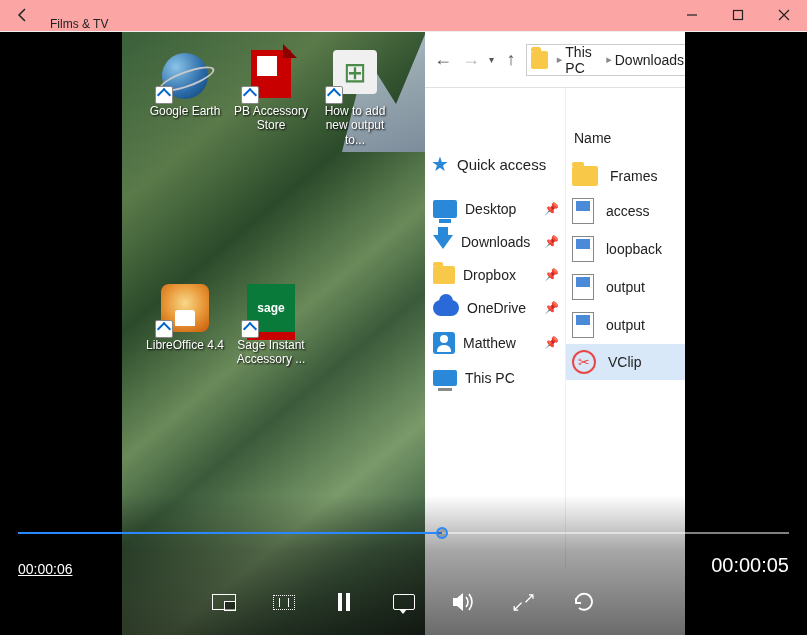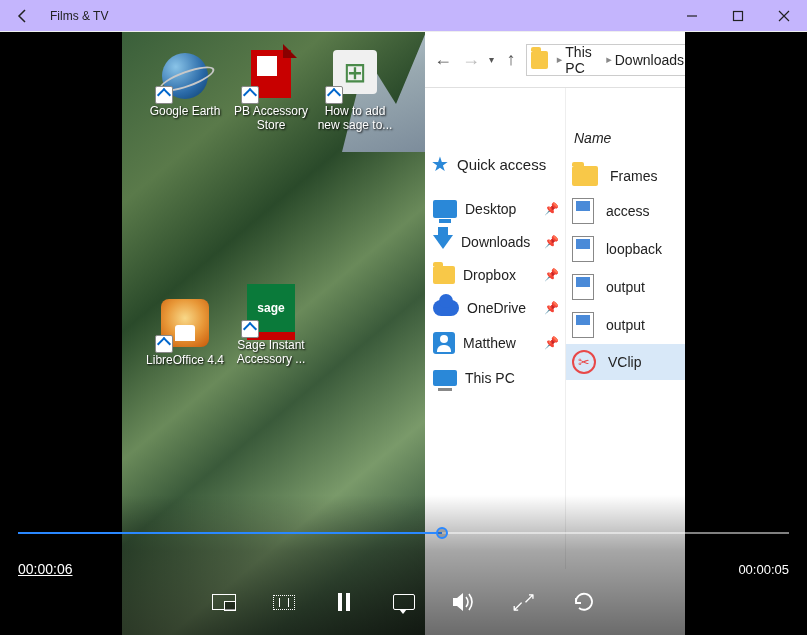--- a/index.html
+++ b/index.html
@@ -1,18 +1,18 @@
 <!DOCTYPE html>
 <html><head>
 <meta charset="utf-8">
 <style>
 * { margin: 0; padding: 0; box-sizing: border-box; }
 body { font-family: "Segoe UI", Arial, sans-serif; background: #fff; width: 807px; height: 635px; overflow: hidden; }
 
-.titlebar { height: 32px; display: flex; align-items: center; background: #c4b5fd; border-bottom: 1px solid #eee; }
+.titlebar { height: 32px; display: flex; align-items: flex-end; background: #fca5a5; border-bottom: 1px solid #eee; }
 .tb-back { width: 46px; height: 32px; display: flex; align-items: center; justify-content: center; cursor: pointer; }
 .tb-title { font-size: 12px; color: #222; padding-left: 4px; flex: 1; }
 .tb-controls { display: flex; }
 .tb-btn { width: 46px; height: 32px; display: flex; align-items: center; justify-content: center; cursor: pointer; }
 
 .video-area { position: relative; width: 807px; height: 603px; background: #000; }
 .left-bar { position: absolute; left: 0; top: 0; width: 122px; height: 100%; background: #000; }
 .right-bar { position: absolute; right: 0; top: 0; width: 122px; height: 100%; background: #000; }
 
 .frame { position: absolute; left: 122px; top: 0; width: 563px; height: 100%; overflow: hidden; }
@@ -73,42 +73,42 @@
 .qi-dropbox::before { content: ""; display: block; width: 10px; height: 4px; background: #f8c848; border-radius: 2px 2px 0 0; margin-top: -4px; }
 .qi-onedrive { width: 26px; height: 16px; background: #2a6ad8; border-radius: 10px; position: relative; }
 .qi-onedrive::before { content: ""; position: absolute; top: -6px; left: 6px; width: 14px; height: 14px; background: #2a6ad8; border-radius: 50%; }
 .qi-user { width: 22px; height: 22px; background: #2a88d8; border-radius: 3px; position: relative; }
 .qi-user::before { content: ""; position: absolute; top: 3px; left: 7px; width: 8px; height: 8px; background: #fff; border-radius: 50%; }
 .qi-user::after { content: ""; position: absolute; bottom: 2px; left: 4px; width: 14px; height: 7px; background: #fff; border-radius: 6px 6px 0 0; }
 .qi-pc { width: 24px; height: 16px; background: #2a88d8; border-radius: 2px; position: relative; }
 .qi-pc::after { content: ""; position: absolute; bottom: -5px; left: 5px; width: 14px; height: 3px; background: #888; }
 
 .file-panel { border-left: 1px solid #eee; flex: 1; padding-top: 38px; overflow: hidden; }
-.col-head { font-size: 14px; color: #222; padding: 4px 8px 14px; font-style: italic; }
+.col-head { font-size: 14px; color: #222; padding: 4px 8px 14px; }
 .file-row { display: flex; align-items: center; gap: 12px; padding: 6px 6px; font-size: 14px; color: #222; position: relative; }
 .file-row.sel { background: #d8e8f8; }
 
 .fi-folder { width: 26px; height: 20px; background: #f8c848; border-radius: 2px; position: relative; }
 .fi-folder::before { content: ""; position: absolute; top: -4px; left: 0; width: 12px; height: 4px; background: #f8c848; border-radius: 2px 2px 0 0; }
 .fi-exe { width: 22px; height: 26px; background: #fff; border: 1px solid #888; position: relative; }
 .fi-exe::before { content: ""; position: absolute; top: 2px; left: 3px; width: 14px; height: 10px; background: #4a8ad8; }
 .fi-vclip { width: 24px; height: 24px; border: 2px solid #e84848; border-radius: 50%; position: relative; }
 .fi-vclip::before { content: "✂"; position: absolute; top: 2px; left: 4px; color: #e84848; font-size: 14px; }
 
 .controls-overlay { position: absolute; left: 0; right: 0; bottom: 0; height: 140px;
   background: linear-gradient(to bottom, rgba(0,0,0,0) 0%, rgba(0,0,0,0.35) 40%, rgba(0,0,0,0.58) 100%);
   pointer-events: none;
 }
 .seekbar { position: absolute; left: 18px; right: 18px; bottom: 92px; height: 20px; }
 .seek-track { position: absolute; top: 9px; left: 0; right: 0; height: 2px; background: rgba(255,255,255,0.5); }
 .seek-prog { position: absolute; top: 9px; left: 0; height: 2px; background: #2a88ff; }
 .seek-thumb { position: absolute; top: 4px; width: 12px; height: 12px; border-radius: 50%; border: 2px solid #2a88ff; background: rgba(0,0,0,0.2); transform: translateX(-6px); }
 
 .time-left { position: absolute; left: 18px; bottom: 58px; color: #fff; font-size: 14px; text-decoration: underline; }
-.time-right { position: absolute; right: 18px; bottom: 58px; color: #fff; font-size: 13px; }
+.time-right { position: absolute; right: 18px; bottom: 58px; color: #fff; font-size: 20px; }
 
 .ctrl-row { position: absolute; left: 0; right: 0; bottom: 18px; display: flex; align-items: center; justify-content: center; gap: 30px; }
 .ctrl-btn { width: 30px; height: 30px; display: flex; align-items: center; justify-content: center; color: #fff; cursor: pointer; }
 .pause-bars { display: flex; gap: 4px; }
 .pause-bars span { width: 4px; height: 18px; background: #fff; }
 .mini-icon { width: 24px; height: 16px; border: 1.6px solid #fff; position: relative; }
 .mini-icon::after { content: ""; position: absolute; right: -1.6px; bottom: -1.6px; width: 10px; height: 8px; background: rgba(0,0,0,0.4); border: 1.6px solid #fff; }
 .aspect-icon { width: 22px; height: 15px; border: 1.6px dotted #fff; position: relative; }
 .aspect-icon::before { content: ""; position: absolute; top: 2px; bottom: 2px; left: 5px; right: 5px; border-left: 1.6px solid #fff; border-right: 1.6px solid #fff; }
 .cc-icon { width: 22px; height: 16px; border: 1.6px solid #fff; border-radius: 2px; position: relative; }
@@ -168,23 +168,23 @@
             <div class="pb-box"></div>
             <div class="arrow-badge"></div>
           </div>
         <div class="ilabel">PB Accessory Store</div>
       </div>
       <div class="dicon" style="left:192px;top:18px">
         <div class="ibox">
             <div class="ht-glyph">⊞</div>
             <div class="arrow-badge"></div>
           </div>
-        <div class="ilabel">How to add new sage to...</div>
-      </div>
-      <div class="dicon" style="left:22px;top:267px">
+        <div class="ilabel">How to add new output to...</div>
+      </div>
+      <div class="dicon" style="left:22px;top:252px">
         <div class="ibox">
             <div class="lo-glyph"></div>
             <div class="arrow-badge"></div>
           </div>
         <div class="ilabel">LibreOffice 4.4</div>
       </div>
       <div class="dicon" style="left:108px;top:252px">
         <div class="ibox">
             <div class="sage-glyph">sage</div>
             <div class="arrow-badge"></div>

